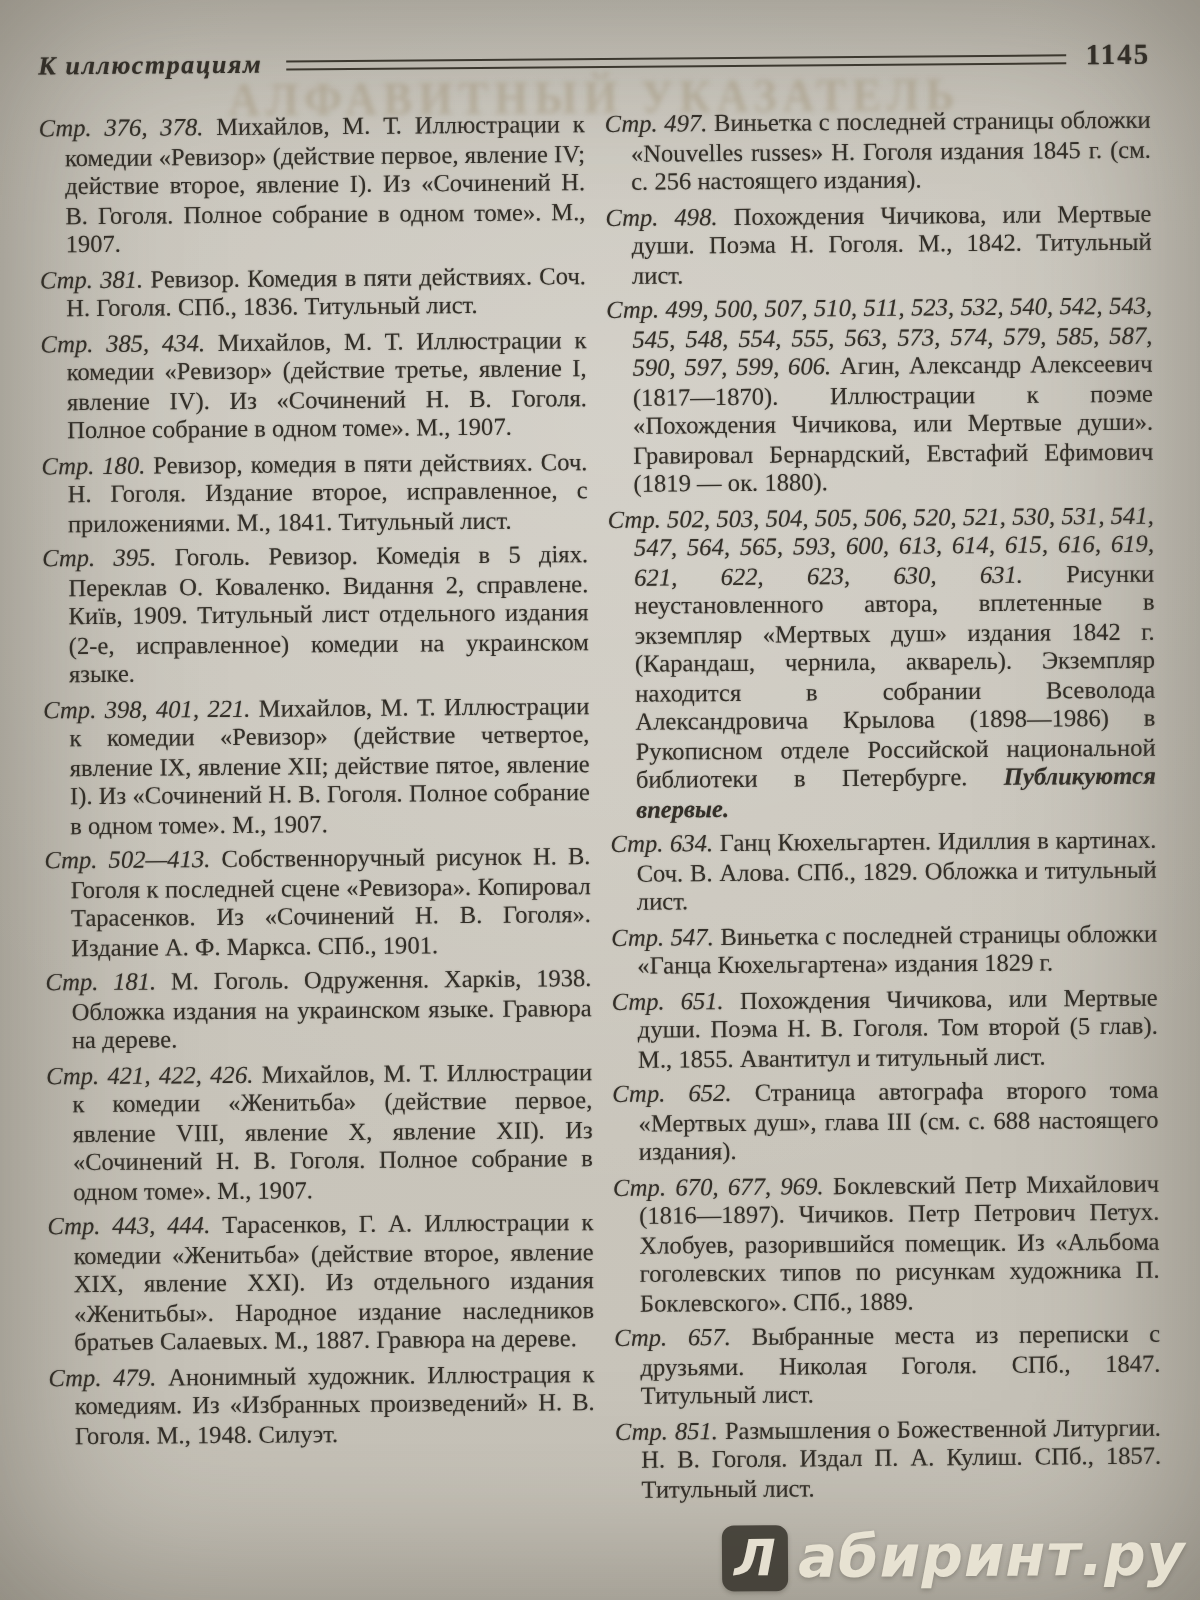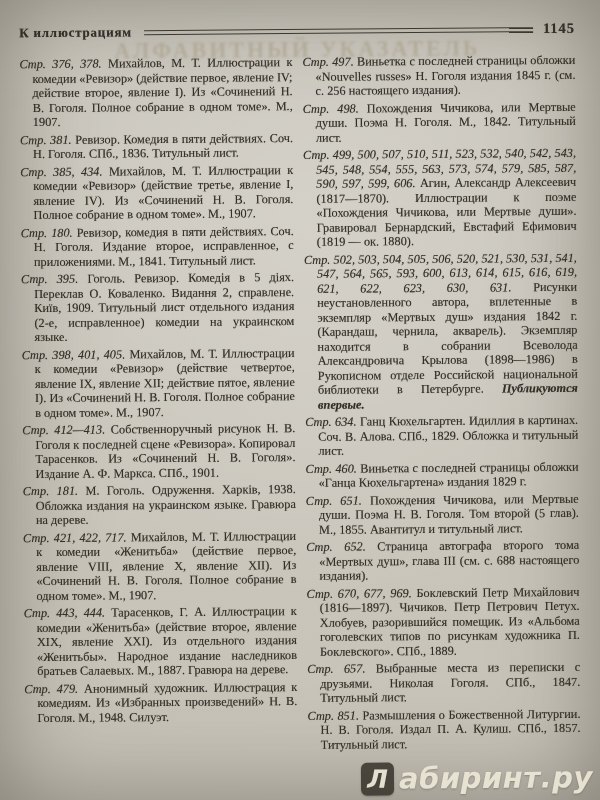--- a/index.html
+++ b/index.html
@@ -17,21 +17,21 @@
   }
   .content{
     position:absolute;inset:0;
     padding:20px 22px 0 22px;
     transform:rotate(-0.45deg);
   }
   .pagehead{
     display:flex;align-items:center;margin:2px 0 4px 0;position:relative;z-index:2;
   }
   .running-title{
-    font-weight:bold;font-size:13px;letter-spacing:0.8px;white-space:nowrap;
+    font-style:italic;font-weight:bold;font-size:13px;letter-spacing:0.8px;white-space:nowrap;
     text-shadow:0 0 0.7px rgba(51,47,40,0.6);
   }
   .rule{
     flex:1;height:3px;margin:1px 10px 0 12px;
     border-top:1.4px solid #3c382f;border-bottom:1.4px solid #3c382f;
   }
   .page-num{
     font-weight:bold;font-size:14.5px;letter-spacing:1px;white-space:nowrap;
     text-shadow:0 0 0.7px rgba(51,47,40,0.6);
     text-align:center;
@@ -99,34 +99,34 @@
       <span class="page-num">1145</span>
     </div>
 
     <div class="cols">
       <div class="col">
           <p class="entry"><span class="pages">Стр. 376, 378.</span> Михайлов, М. Т. Иллюстрации к комедии «Ревизор» (действие первое, явление IV; действие второе, явление I). Из «Сочинений Н. В. Гоголя. Полное собрание в одном томе». М., 1907.</p>
           <p class="entry"><span class="pages">Стр. 381.</span> Ревизор. Комедия в пяти действиях. Соч. Н. Гоголя. СПб., 1836. Титульный лист.</p>
           <p class="entry"><span class="pages">Стр. 385, 434.</span> Михайлов, М. Т. Иллюстрации к комедии «Ревизор» (действие третье, явление I, явление IV). Из «Сочинений Н. В. Гоголя. Полное собрание в одном томе». М., 1907.</p>
           <p class="entry"><span class="pages">Стр. 180.</span> Ревизор, комедия в пяти действиях. Соч. Н. Гоголя. Издание второе, исправленное, с приложениями. М., 1841. Титульный лист.</p>
           <p class="entry"><span class="pages">Стр. 395.</span> Гоголь. Ревизор. Комедія в 5 діях. Переклав О. Коваленко. Видання 2, справлене. Київ, 1909. Титульный лист отдельного издания (2-е, исправленное) комедии на украинском языке.</p>
-          <p class="entry"><span class="pages">Стр. 398, 401, 405.</span> Михайлов, М. Т. Иллюстрации к комедии «Ревизор» (действие четвертое, явление IX, явление XII; действие пятое, явление I). Из «Сочинений Н. В. Гоголя. Полное собрание в одном томе». М., 1907.</p>
-          <p class="entry"><span class="pages">Стр. 412—413.</span> Собственноручный рисунок Н. В. Гоголя к последней сцене «Ревизора». Копировал Тарасенков. Из «Сочинений Н. В. Гоголя». Издание А. Ф. Маркса. СПб., 1901.</p>
+          <p class="entry"><span class="pages">Стр. 398, 401, 221.</span> Михайлов, М. Т. Иллюстрации к комедии «Ревизор» (действие четвертое, явление IX, явление XII; действие пятое, явление I). Из «Сочинений Н. В. Гоголя. Полное собрание в одном томе». М., 1907.</p>
+          <p class="entry"><span class="pages">Стр. 502—413.</span> Собственноручный рисунок Н. В. Гоголя к последней сцене «Ревизора». Копировал Тарасенков. Из «Сочинений Н. В. Гоголя». Издание А. Ф. Маркса. СПб., 1901.</p>
           <p class="entry"><span class="pages">Стр. 181.</span> М. Гоголь. Одруження. Харків, 1938. Обложка издания на украинском языке. Гравюра на дереве.</p>
-          <p class="entry"><span class="pages">Стр. 421, 422, 717.</span> Михайлов, М. Т. Иллюстрации к комедии «Женитьба» (действие первое, явление VIII, явление X, явление XII). Из «Сочинений Н. В. Гоголя. Полное собрание в одном томе». М., 1907.</p>
+          <p class="entry"><span class="pages">Стр. 421, 422, 426.</span> Михайлов, М. Т. Иллюстрации к комедии «Женитьба» (действие первое, явление VIII, явление X, явление XII). Из «Сочинений Н. В. Гоголя. Полное собрание в одном томе». М., 1907.</p>
           <p class="entry"><span class="pages">Стр. 443, 444.</span> Тарасенков, Г. А. Иллюстрации к комедии «Женитьба» (действие второе, явление XIX, явление XXI). Из отдельного издания «Женитьбы». Народное издание наследников братьев Салаевых. М., 1887. Гравюра на дереве.</p>
           <p class="entry"><span class="pages">Стр. 479.</span> Анонимный художник. Иллюстрация к комедиям. Из «Избранных произведений» Н. В. Гоголя. М., 1948. Силуэт.</p>
         </div>
       <div class="col">
           <p class="entry"><span class="pages">Стр. 497.</span> Виньетка с последней страницы обложки «Nouvelles russes» Н. Гоголя издания 1845 г. (см. с. 256 настоящего издания).</p>
           <p class="entry"><span class="pages">Стр. 498.</span> Похождения Чичикова, или Мертвые души. Поэма Н. Гоголя. М., 1842. Титульный лист.</p>
           <p class="entry"><span class="pages">Стр. 499, 500, 507, 510, 511, 523, 532, 540, 542, 543, 545, 548, 554, 555, 563, 573, 574, 579, 585, 587, 590, 597, 599, 606.</span> Агин, Александр Алексеевич (1817—1870). Иллюстрации к поэме «Похождения Чичикова, или Мертвые души». Гравировал Бернардский, Евстафий Ефимович (1819 — ок. 1880).</p>
           <p class="entry"><span class="pages">Стр. 502, 503, 504, 505, 506, 520, 521, 530, 531, 541, 547, 564, 565, 593, 600, 613, 614, 615, 616, 619, 621, 622, 623, 630, 631.</span> Рисунки неустановленного автора, вплетенные в экземпляр «Мертвых душ» издания 1842 г. (Карандаш, чернила, акварель). Экземпляр находится в собрании Всеволода Александровича Крылова (1898—1986) в Рукописном отделе Российской национальной библиотеки в Петербурге. <span class="em">Публикуются впервые.</span></p>
           <p class="entry"><span class="pages">Стр. 634.</span> Ганц Кюхельгартен. Идиллия в картинах. Соч. В. Алова. СПб., 1829. Обложка и титульный лист.</p>
-          <p class="entry"><span class="pages">Стр. 460.</span> Виньетка с последней страницы обложки «Ганца Кюхельгартена» издания 1829 г.</p>
+          <p class="entry"><span class="pages">Стр. 547.</span> Виньетка с последней страницы обложки «Ганца Кюхельгартена» издания 1829 г.</p>
           <p class="entry"><span class="pages">Стр. 651.</span> Похождения Чичикова, или Мертвые души. Поэма Н. В. Гоголя. Том второй (5 глав). М., 1855. Авантитул и титульный лист.</p>
           <p class="entry"><span class="pages">Стр. 652.</span> Страница автографа второго тома «Мертвых душ», глава III (см. с. 688 настоящего издания).</p>
           <p class="entry"><span class="pages">Стр. 670, 677, 969.</span> Боклевский Петр Михайлович (1816—1897). Чичиков. Петр Петрович Петух. Хлобуев, разорившийся помещик. Из «Альбома гоголевских типов по рисункам художника П. Боклевского». СПб., 1889.</p>
           <p class="entry"><span class="pages">Стр. 657.</span> Выбранные места из переписки с друзьями. Николая Гоголя. СПб., 1847. Титульный лист.</p>
           <p class="entry"><span class="pages">Стр. 851.</span> Размышления о Божественной Литургии. Н. В. Гоголя. Издал П. А. Кулиш. СПб., 1857. Титульный лист.</p>
         </div>
     </div>
 
   </div>
 

